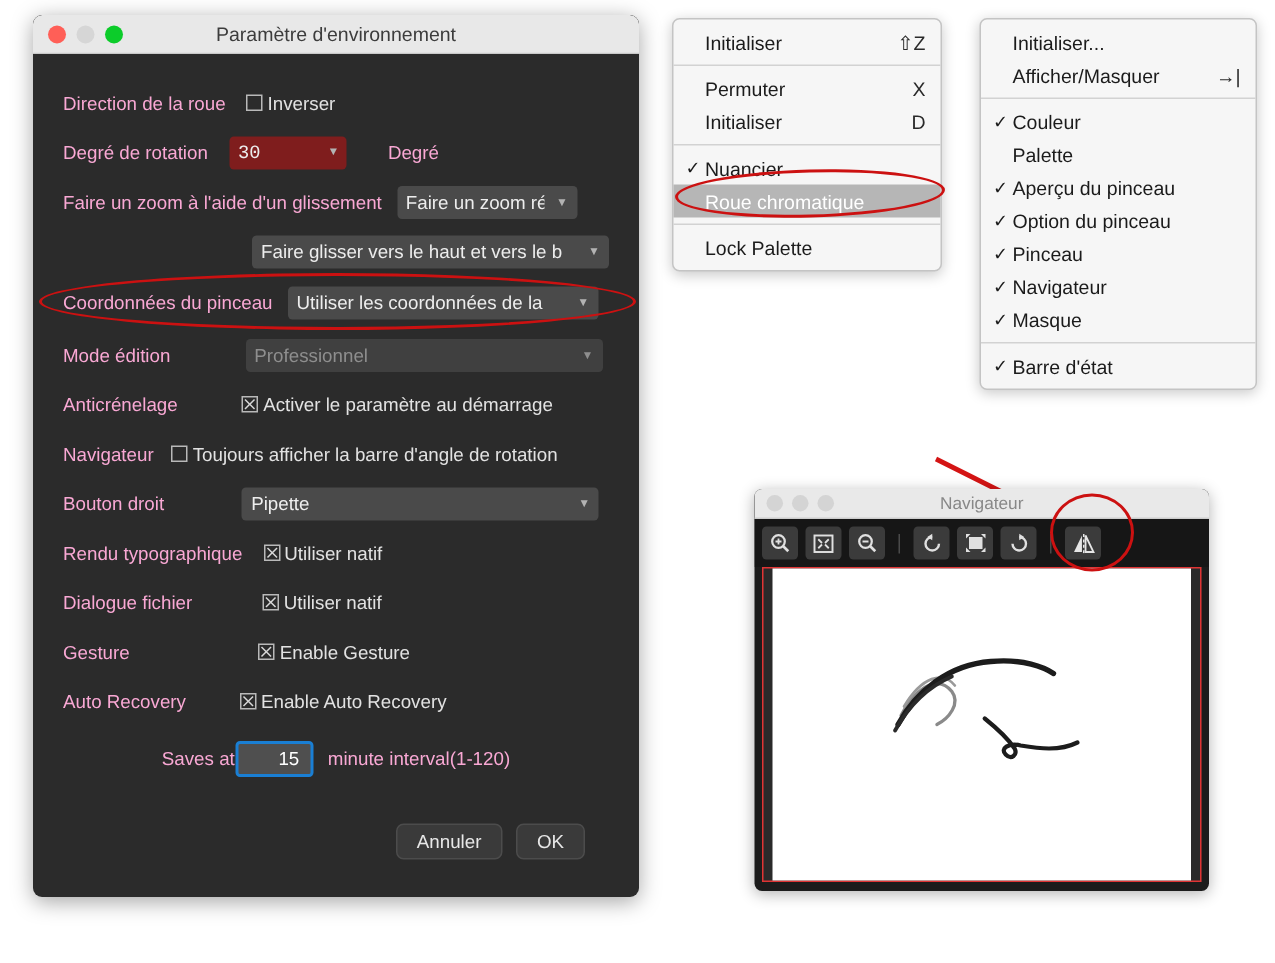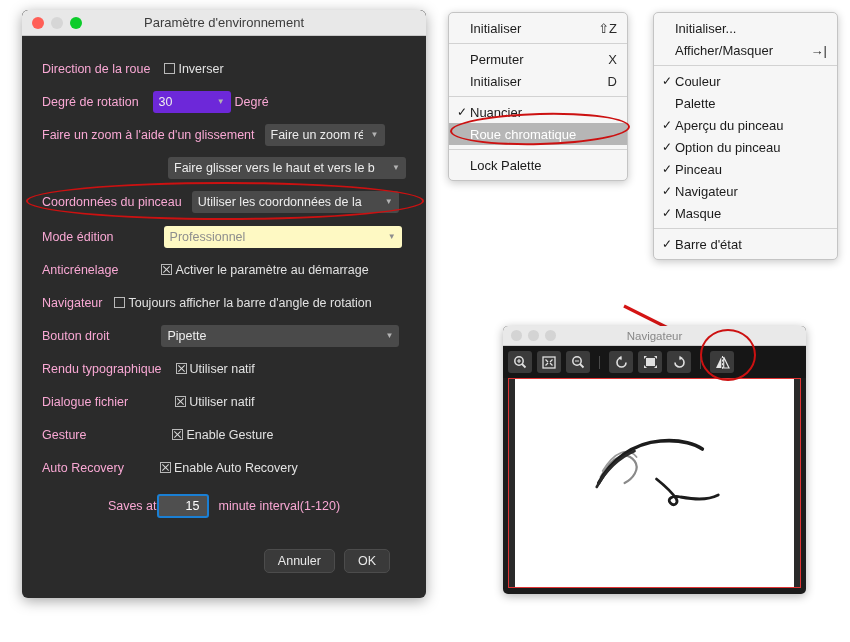--- a/index.html
+++ b/index.html
@@ -80,23 +80,23 @@
     color: #ededed; font-size: 12.5px;
     position: relative;
     overflow: hidden;
     white-space: nowrap;
   }
   .ddown .txt { overflow: hidden; text-overflow: clip; }
   .ddown .arw {
     margin-left: auto; padding-left: 8px;
     color: #b3b3b3; font-size: 8px; line-height: 1;
   }
-  .ddown.dim { background: #fef9c3; color: #8e8e8e; }
+  .ddown.dim { background: #404040; color: #8e8e8e; }
   .ddown.dim .arw { color: #8e8e8e; }
-  .ddown.dark { background: #6d28d9; }
+  .ddown.dark { background: #7f1d1d; font-family: Liberation Mono, monospace; }
 
   
   .numfield {
     width: 52px; height: 24px;
     background: #4f4f4f;
     border: 2px solid #1a7fd4;
     border-radius: 3px;
     display: inline-flex; align-items: center; justify-content: flex-end;
     padding-right: 7px;
     color: #ffffff; font-size: 12.5px;
@@ -241,21 +241,21 @@
           <span>Inverser</span>
         </span>
       </div>
 
       <div class="row">
         <span class="lbl">Degré de rotation</span>
         <span class="ddown dark" style="margin-left:14px; width:78px;">
           <span class="txt">30</span>
           <span class="arw">▼</span>
         </span>
-        <span class="lbl" style="margin-left:4px;">Degré</span>
+        <span class="lbl" style="margin-left:28px;">Degré</span>
       </div>
 
       <div class="row">
         <span class="lbl">Faire un zoom à l'aide d'un glissement</span>
         <span class="ddown" style="margin-left:10px; width:120px;">
           <span class="txt">Faire un zoom ré</span>
           <span class="arw">▼</span>
         </span>
       </div>
 

